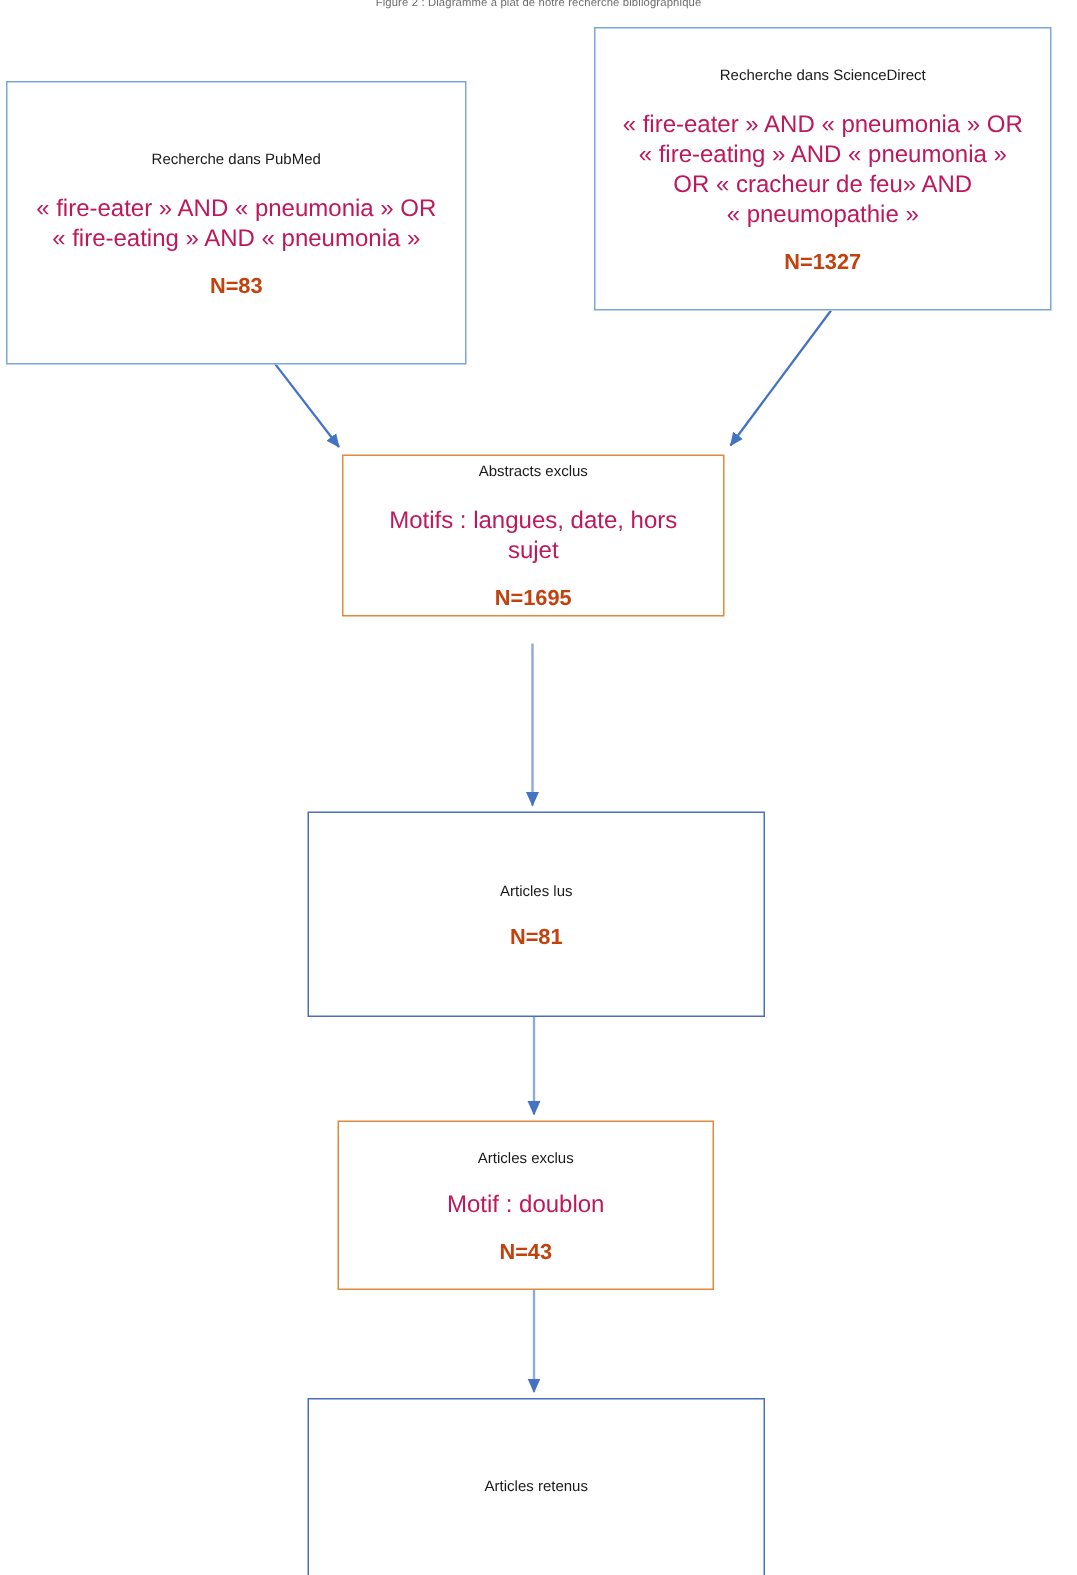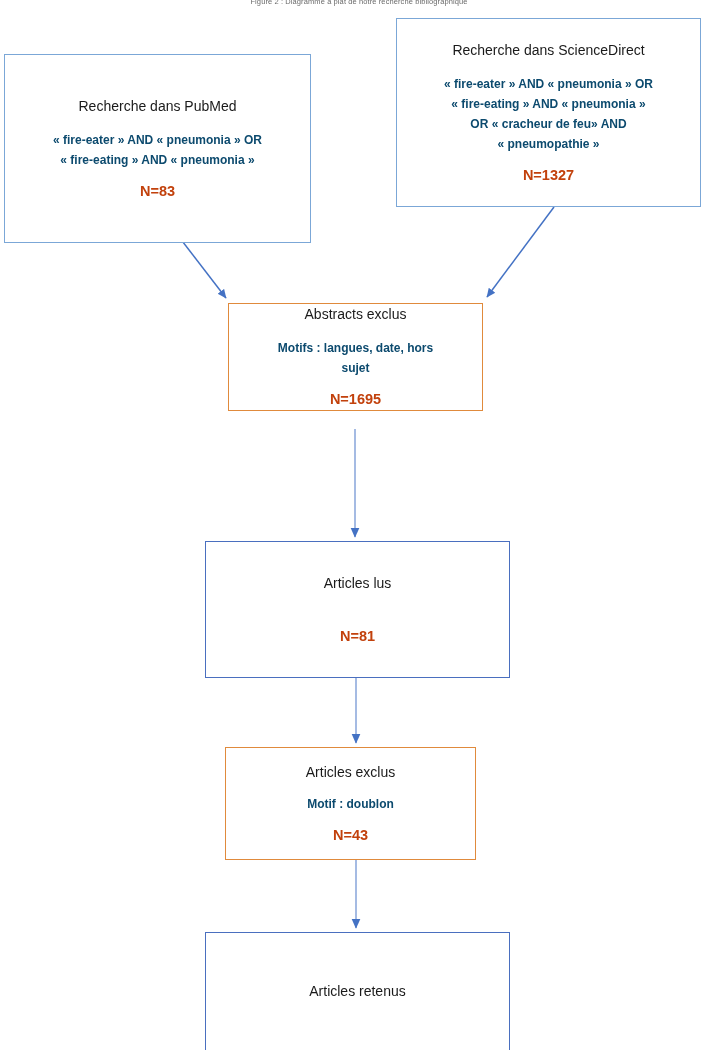--- a/index.html
+++ b/index.html
@@ -50,30 +50,30 @@
     width: 100%;
   }
 
   
   .border-lightblue { border: 1.6px solid #7ba7d7; }
   .border-blue      { border: 1.6px solid #4a6fbf; }
   .border-orange    { border: 1.6px solid #e08a3c; }
 
   
   .t-head {
-    font-size: 14px;
+    font-size: 10px;
     line-height: 19px;
     font-weight: 400;
     color: #1a1a1a;
   }
   .t-body {
-    font-size: 12px;
+    font-size: 16px;
     line-height: 20px;
-    font-weight: 700;
-    color: #0c4a6e;
+    font-weight: 400;
+    color: #be185d;
   }
   .t-count {
     font-size: 14.5px;
     line-height: 19px;
     font-weight: bold;
     color: #c2410c;
   }
   .gap-a { height: 14px; }
   .gap-b { height: 12px; }
 
@@ -134,21 +134,21 @@
 
   <div class="box border-orange" style="left:228px; top:303px; width:255px; height:108px;">
     <span class="line t-head">Abstracts exclus</span>
     <span class="gap-a"></span>
     <span class="line t-body">Motifs : langues, date, hors</span>
     <span class="line t-body">sujet</span>
     <span class="gap-b"></span>
     <span class="line t-count">N=1695</span>
   </div>
 
-  <div class="box border-blue" style="left:205px; top:541px; width:305px; height:137px;gap:11px;">
+  <div class="box border-blue" style="left:205px; top:541px; width:305px; height:137px;">
     <span class="line t-head">Articles lus</span>
     <span class="gap-b"></span>
     <span class="line t-count">N=81</span>
   </div>
 
   <div class="box border-orange" style="left:225px; top:747px; width:251px; height:113px;">
     <span class="line t-head">Articles exclus</span>
     <span class="gap-b"></span>
     <span class="line t-body">Motif : doublon</span>
     <span class="gap-b"></span>

